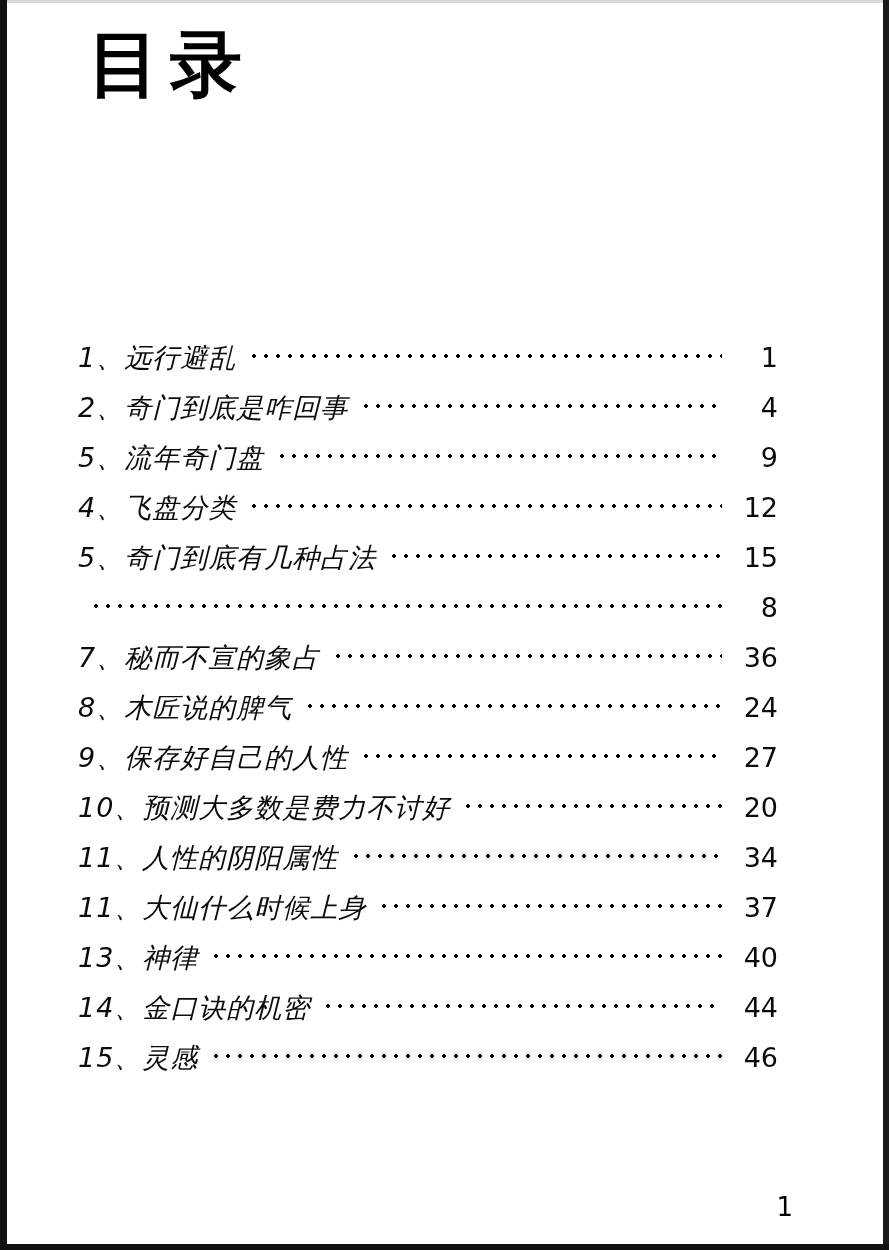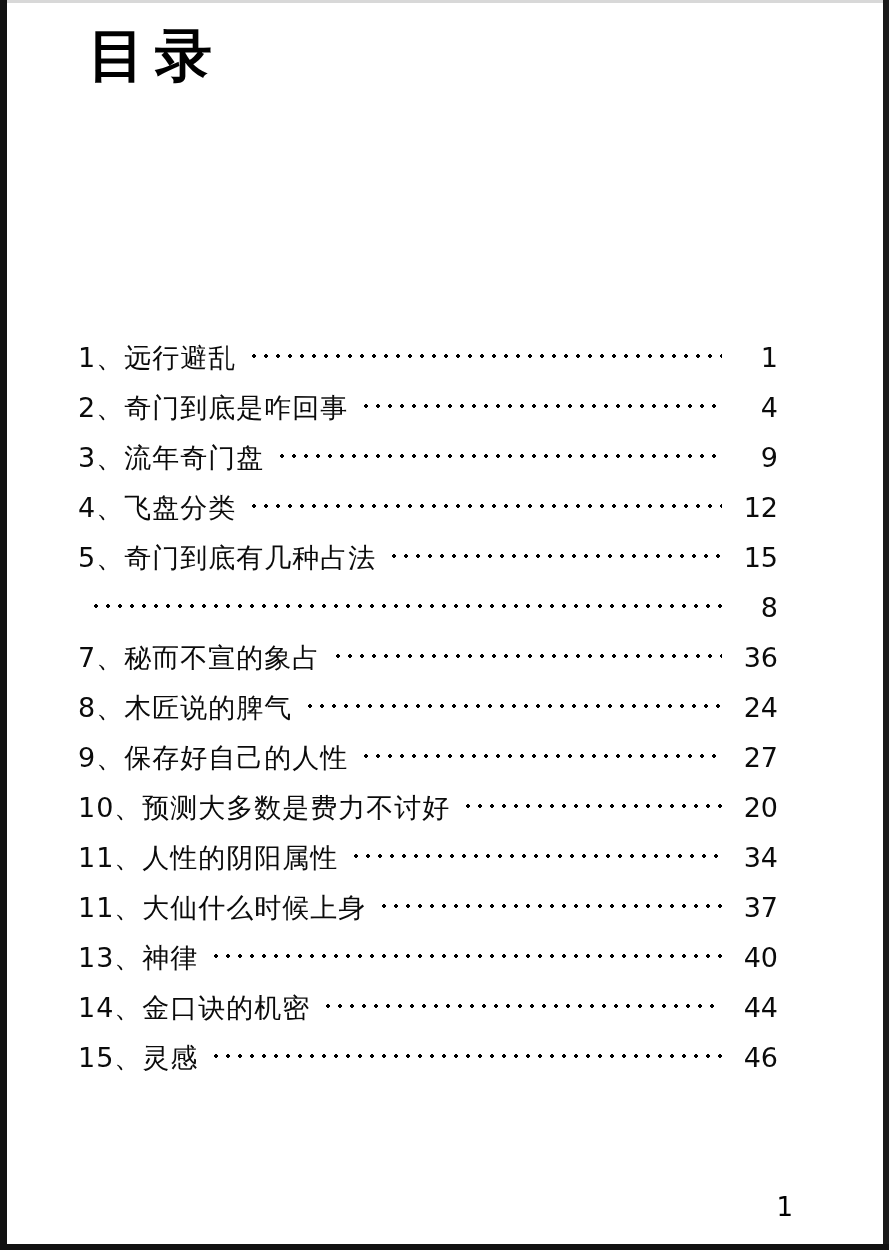--- a/index.html
+++ b/index.html
@@ -43,21 +43,21 @@
     width: 889px; height: 3px;
     background: #d8d8d8;
   }
 
   .doc-title {
     position: absolute;
     left: 88px;
     top: 24px;
     font-family: "DejaVu Serif", serif;
     font-weight: bold;
-    font-size: 57px;
+    font-size: 72px;
     letter-spacing: 10px;
     color: #000000;
     line-height: 1.1;
     white-space: nowrap;
   }
 
   .toc {
     position: absolute;
     left: 78px;
     top: 340px;
@@ -67,20 +67,21 @@
     display: flex;
     align-items: baseline;
     height: 50px;
     font-size: 27px;
     color: #0b0b0b;
     font-family: "DejaVu Sans", sans-serif;
   }
   .toc-label {
     white-space: nowrap;
     letter-spacing: 1px;
+    font-style: italic;
   }
   .toc-leader {
     flex: 1 1 auto;
     margin: 0 10px 0 12px;
     position: relative;
     height: 1em;
     overflow: hidden;
   }
   .toc-leader::before {
     content: "";
@@ -127,21 +128,21 @@
         <span class="toc-label">1、远行避乱</span>
         <span class="toc-leader"></span>
         <span class="toc-page">1</span>
       </div>
       <div class="toc-entry">
         <span class="toc-label">2、奇门到底是咋回事</span>
         <span class="toc-leader"></span>
         <span class="toc-page">4</span>
       </div>
       <div class="toc-entry">
-        <span class="toc-label">3、流年奇门盘</span>
+        <span class="toc-label">5、流年奇门盘</span>
         <span class="toc-leader"></span>
         <span class="toc-page">9</span>
       </div>
       <div class="toc-entry">
         <span class="toc-label">4、飞盘分类</span>
         <span class="toc-leader"></span>
         <span class="toc-page">12</span>
       </div>
       <div class="toc-entry">
         <span class="toc-label">5、奇门到底有几种占法</span>

